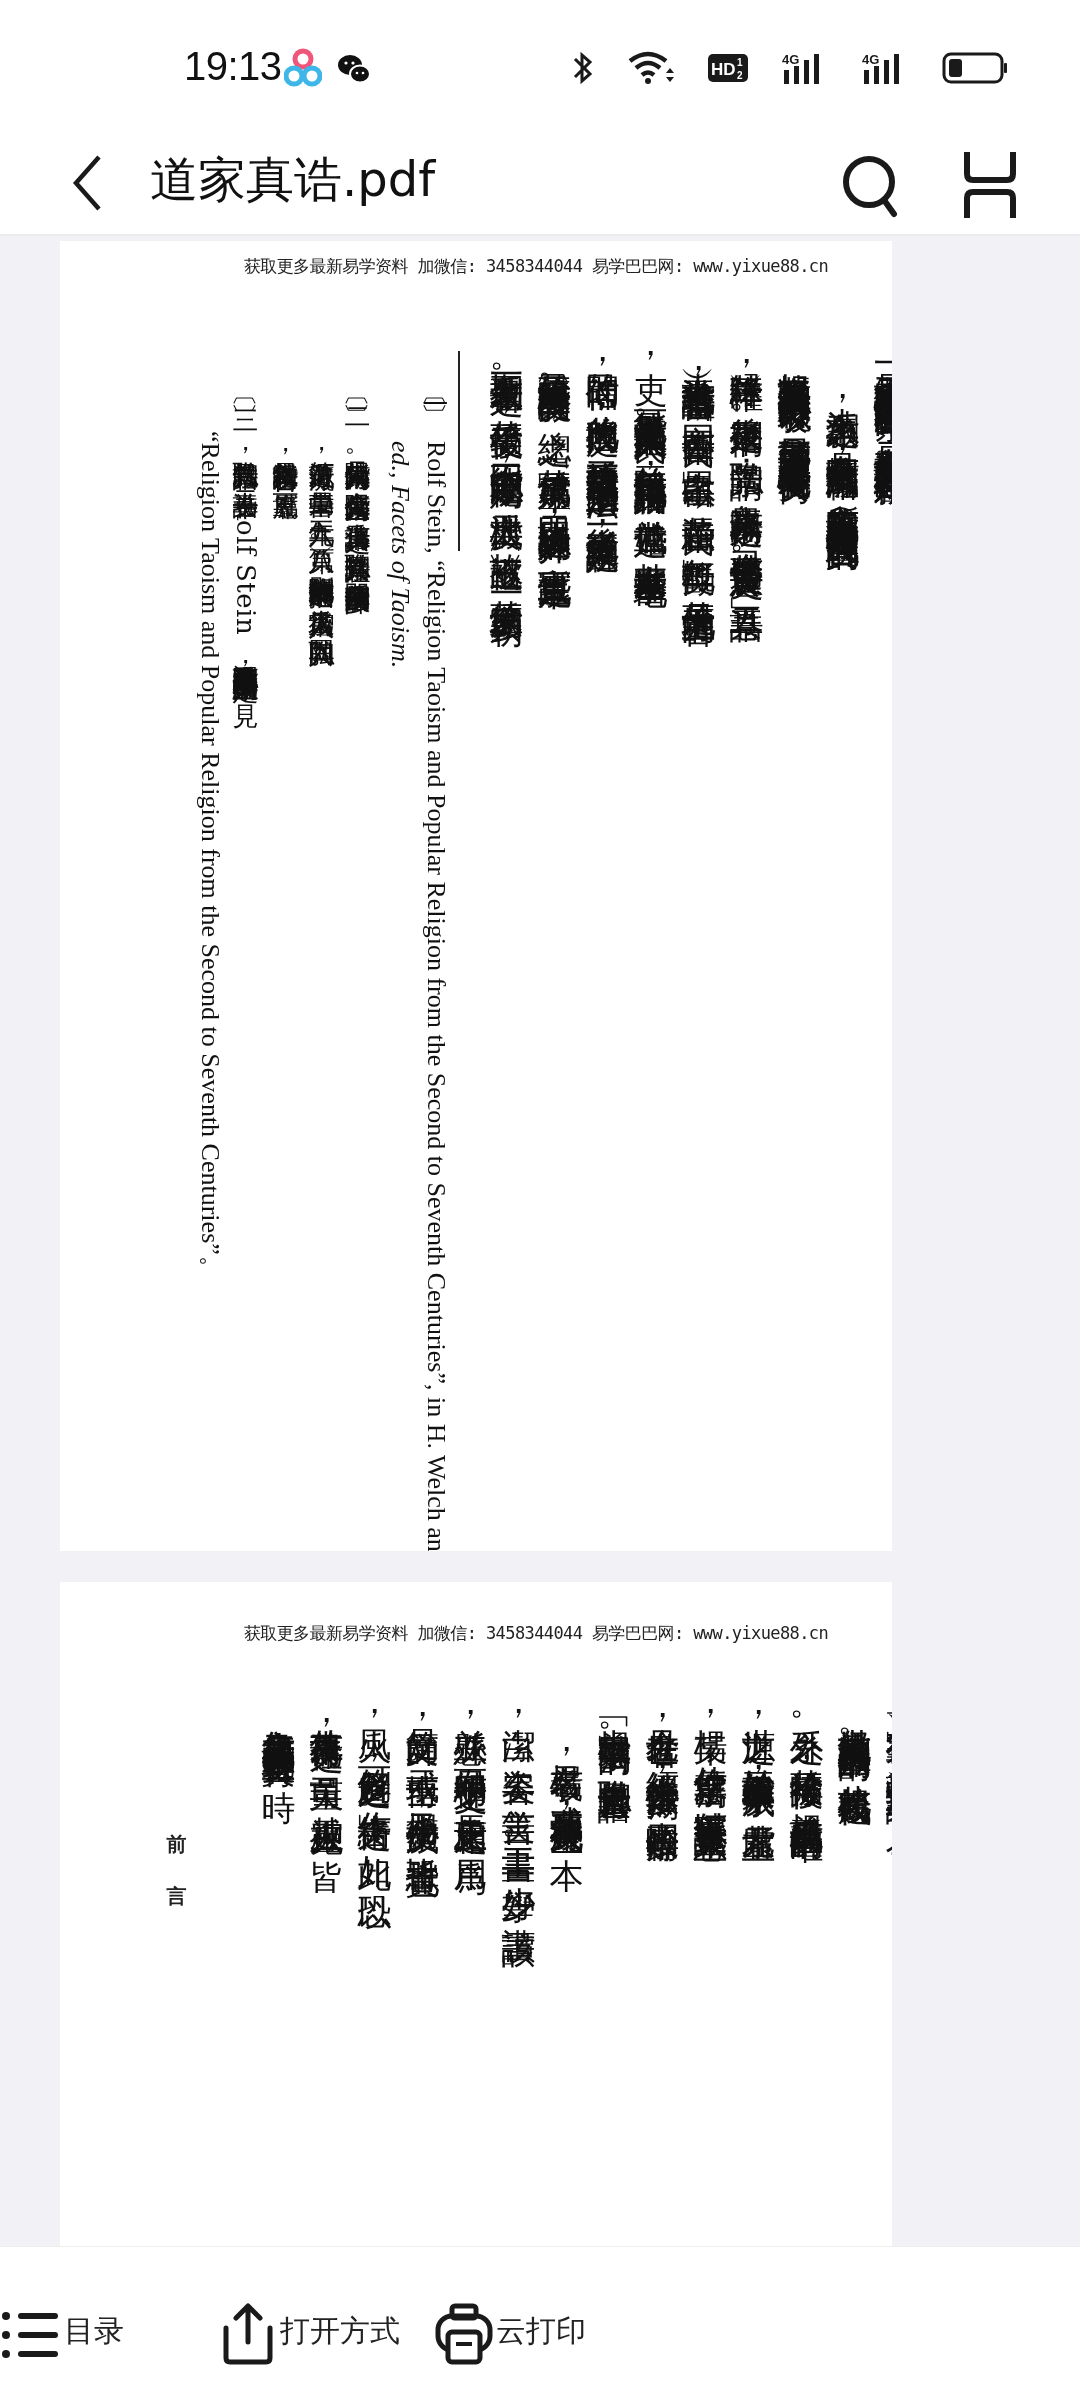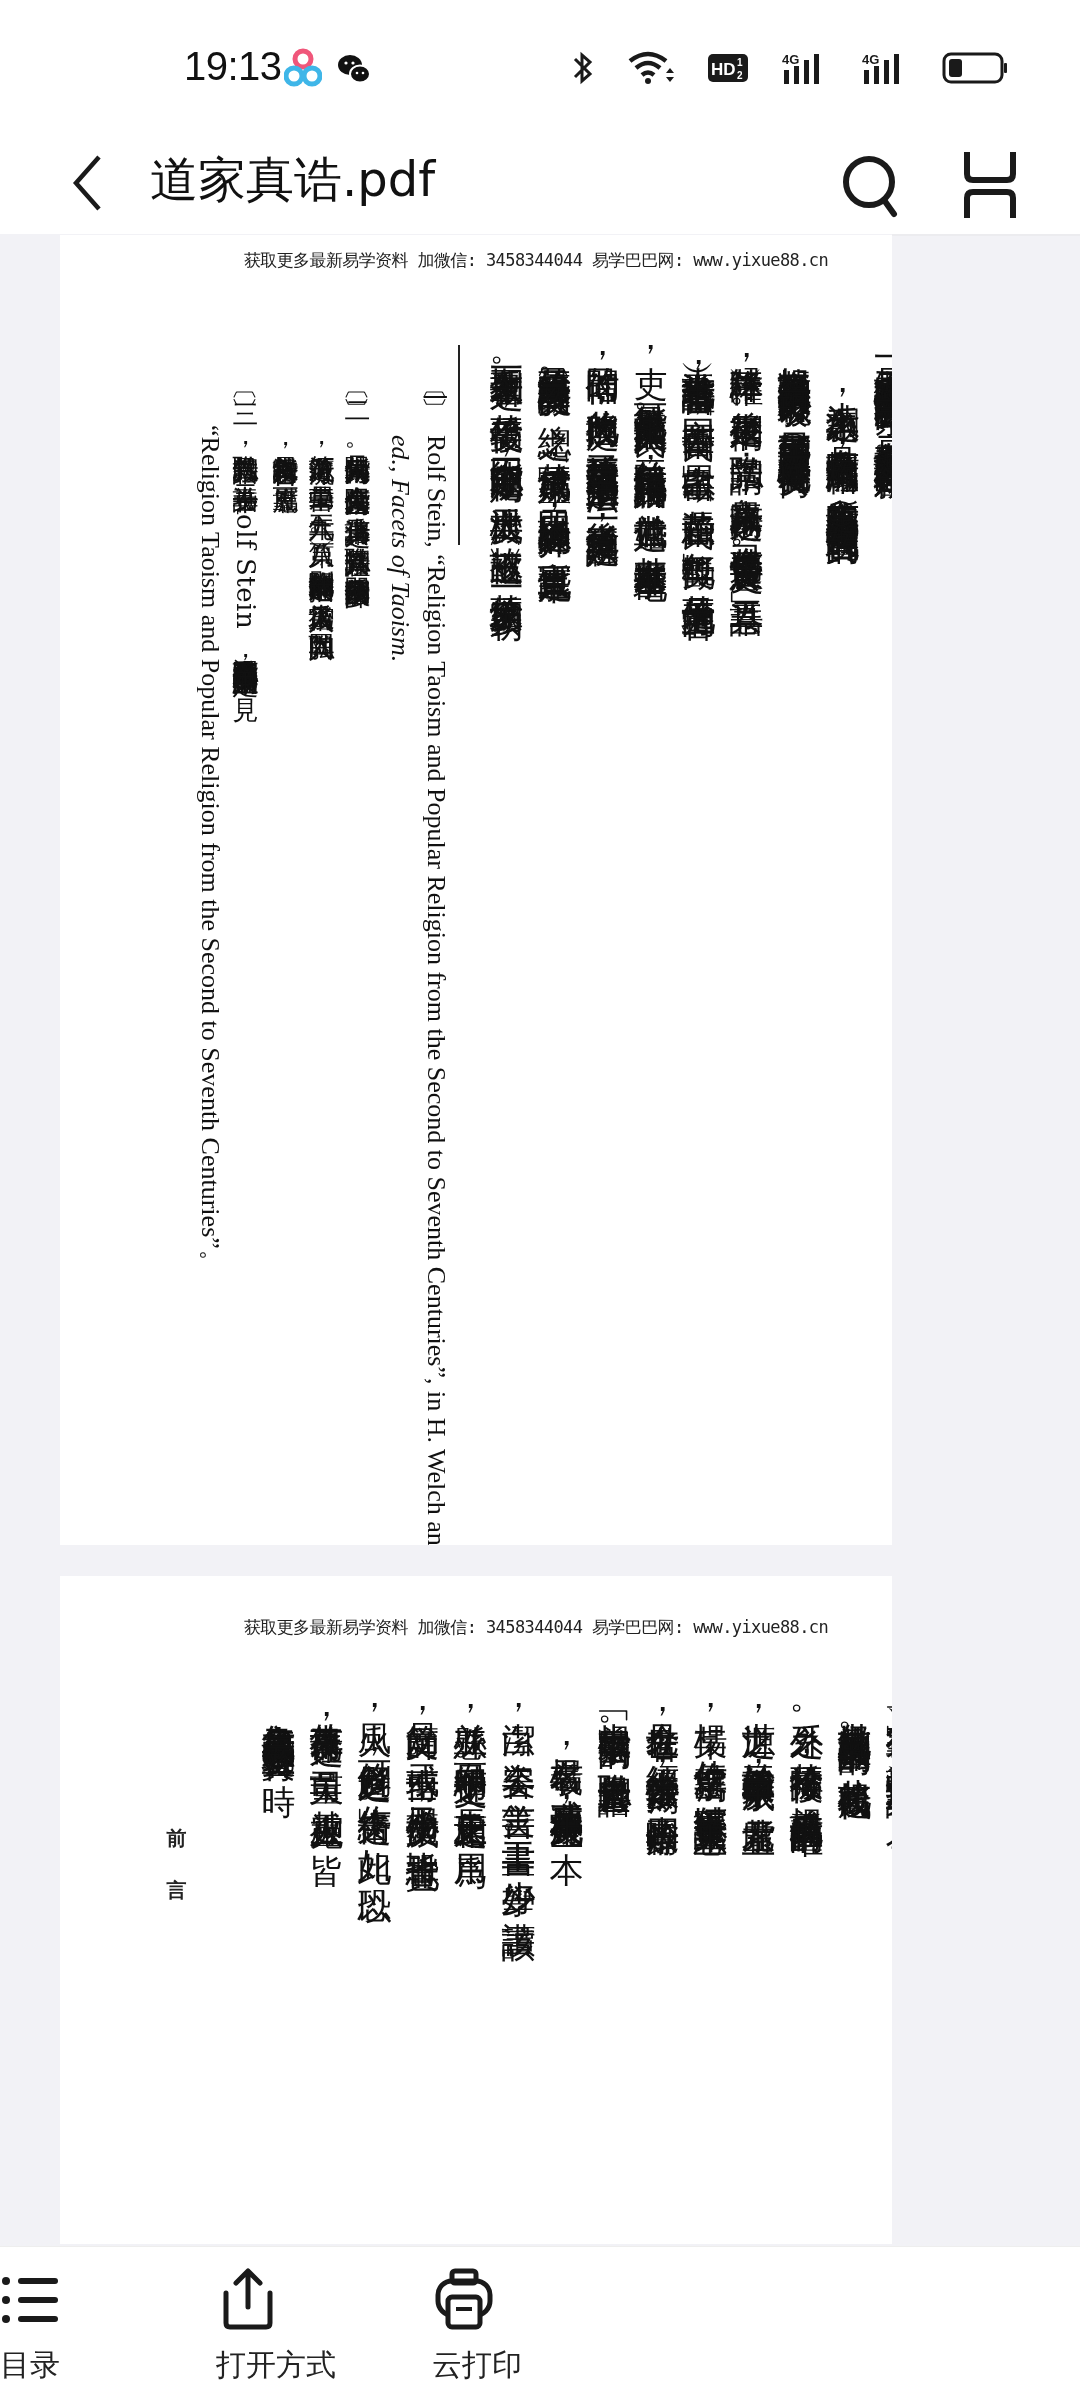--- a/index.html
+++ b/index.html
@@ -15,42 +15,42 @@
   .sb-icon { display: inline-block; }
 
   
   .header { position: absolute; left: 0; top: 130px; width: 1080px; height: 106px; background: #fff; border-bottom: 2px solid #ececef; padding-left: 13px; }
   .back-btn { position: absolute; left: 62px; top: 16px; width: 50px; height: 74px; display:flex; align-items:center; justify-content:center; }
   .title { position: absolute; left: 150px; top: 18px; font-size: 48px; color: #111; font-family: "DejaVu Sans", sans-serif; }
   .search-btn { position: absolute; left: 836px; top: 20px; width: 70px; height: 70px; }
   .menu-btn { position: absolute; left: 955px; top: 18px; width: 70px; height: 74px; }
 
   
-  .viewer { position: absolute; left: 0; top: 234px; width: 892px; height: 2010px; overflow: hidden; background: #f2f2f6; }
+  .viewer { position: absolute; left: 0; top: 240px; width: 892px; height: 2010px; overflow: hidden; background: #f2f2f6; }
   .page { position: absolute; left: 60px; width: 952px; background: #fff; overflow: hidden; }
   .page1 { top: 1px; height: 1310px; }
   .page2 { top: 1342px; height: 720px; }
   .page-header { position: absolute; left: 0; width: 952px; text-align: center; font-family: "DejaVu Sans Mono", monospace; font-size: 17px; color: #222; letter-spacing: -0.6px; }
   .page1 .page-header { top: 14px; }
   .page2 .page-header { top: 40px; }
 
   .vtext { position: absolute; writing-mode: vertical-rl; font-family: "DejaVu Serif", "Liberation Serif", serif; color: #111; white-space: nowrap; }
   .body-col { font-size: 34px; line-height: 46px; letter-spacing: 1.5px; }
   .note-col { font-size: 26px; line-height: 36px; letter-spacing: 0.5px; }
   .note-en { font-family: "Liberation Serif", serif; font-size: 26px; letter-spacing: 0; }
 
   .rule { position: absolute; background: #222; }
 
   .watermark { position: absolute; font-family: "DejaVu Sans", sans-serif; font-size: 17px; color: #bdbdbd; line-height: 22px; text-shadow: 0 0 1px #fff; white-space: nowrap; }
 
   .page-num { position: absolute; writing-mode: vertical-rl; font-family: "DejaVu Serif", serif; font-size: 20px; font-weight: bold; color: #222; }
 
   
   .toolbar { position: absolute; left: 0; top: 2246px; width: 1080px; height: 154px; background: #fff; border-top: 1px solid #eee; display: flex; }
-  .tb-item { width: 216px; height: 154px; position: relative; display: flex; flex-direction: column; }
+  .tb-item { width: 216px; height: 154px; position: relative; display: flex; align-items: center; }
   .tb-icon { margin-top: 20px; width: 64px; height: 64px; display:flex; align-items:center; justify-content:center; }
   .tb-label { margin-top: 14px; font-size: 30px; color: #222; font-family: "DejaVu Sans", sans-serif; }
 </style>
 </head>
 <body>
 
 <div class="status-bar">
   <span class="sb-time">19:13</span>
   <span class="sb-app1">
     <svg width="38" height="40" viewBox="0 0 38 40">

